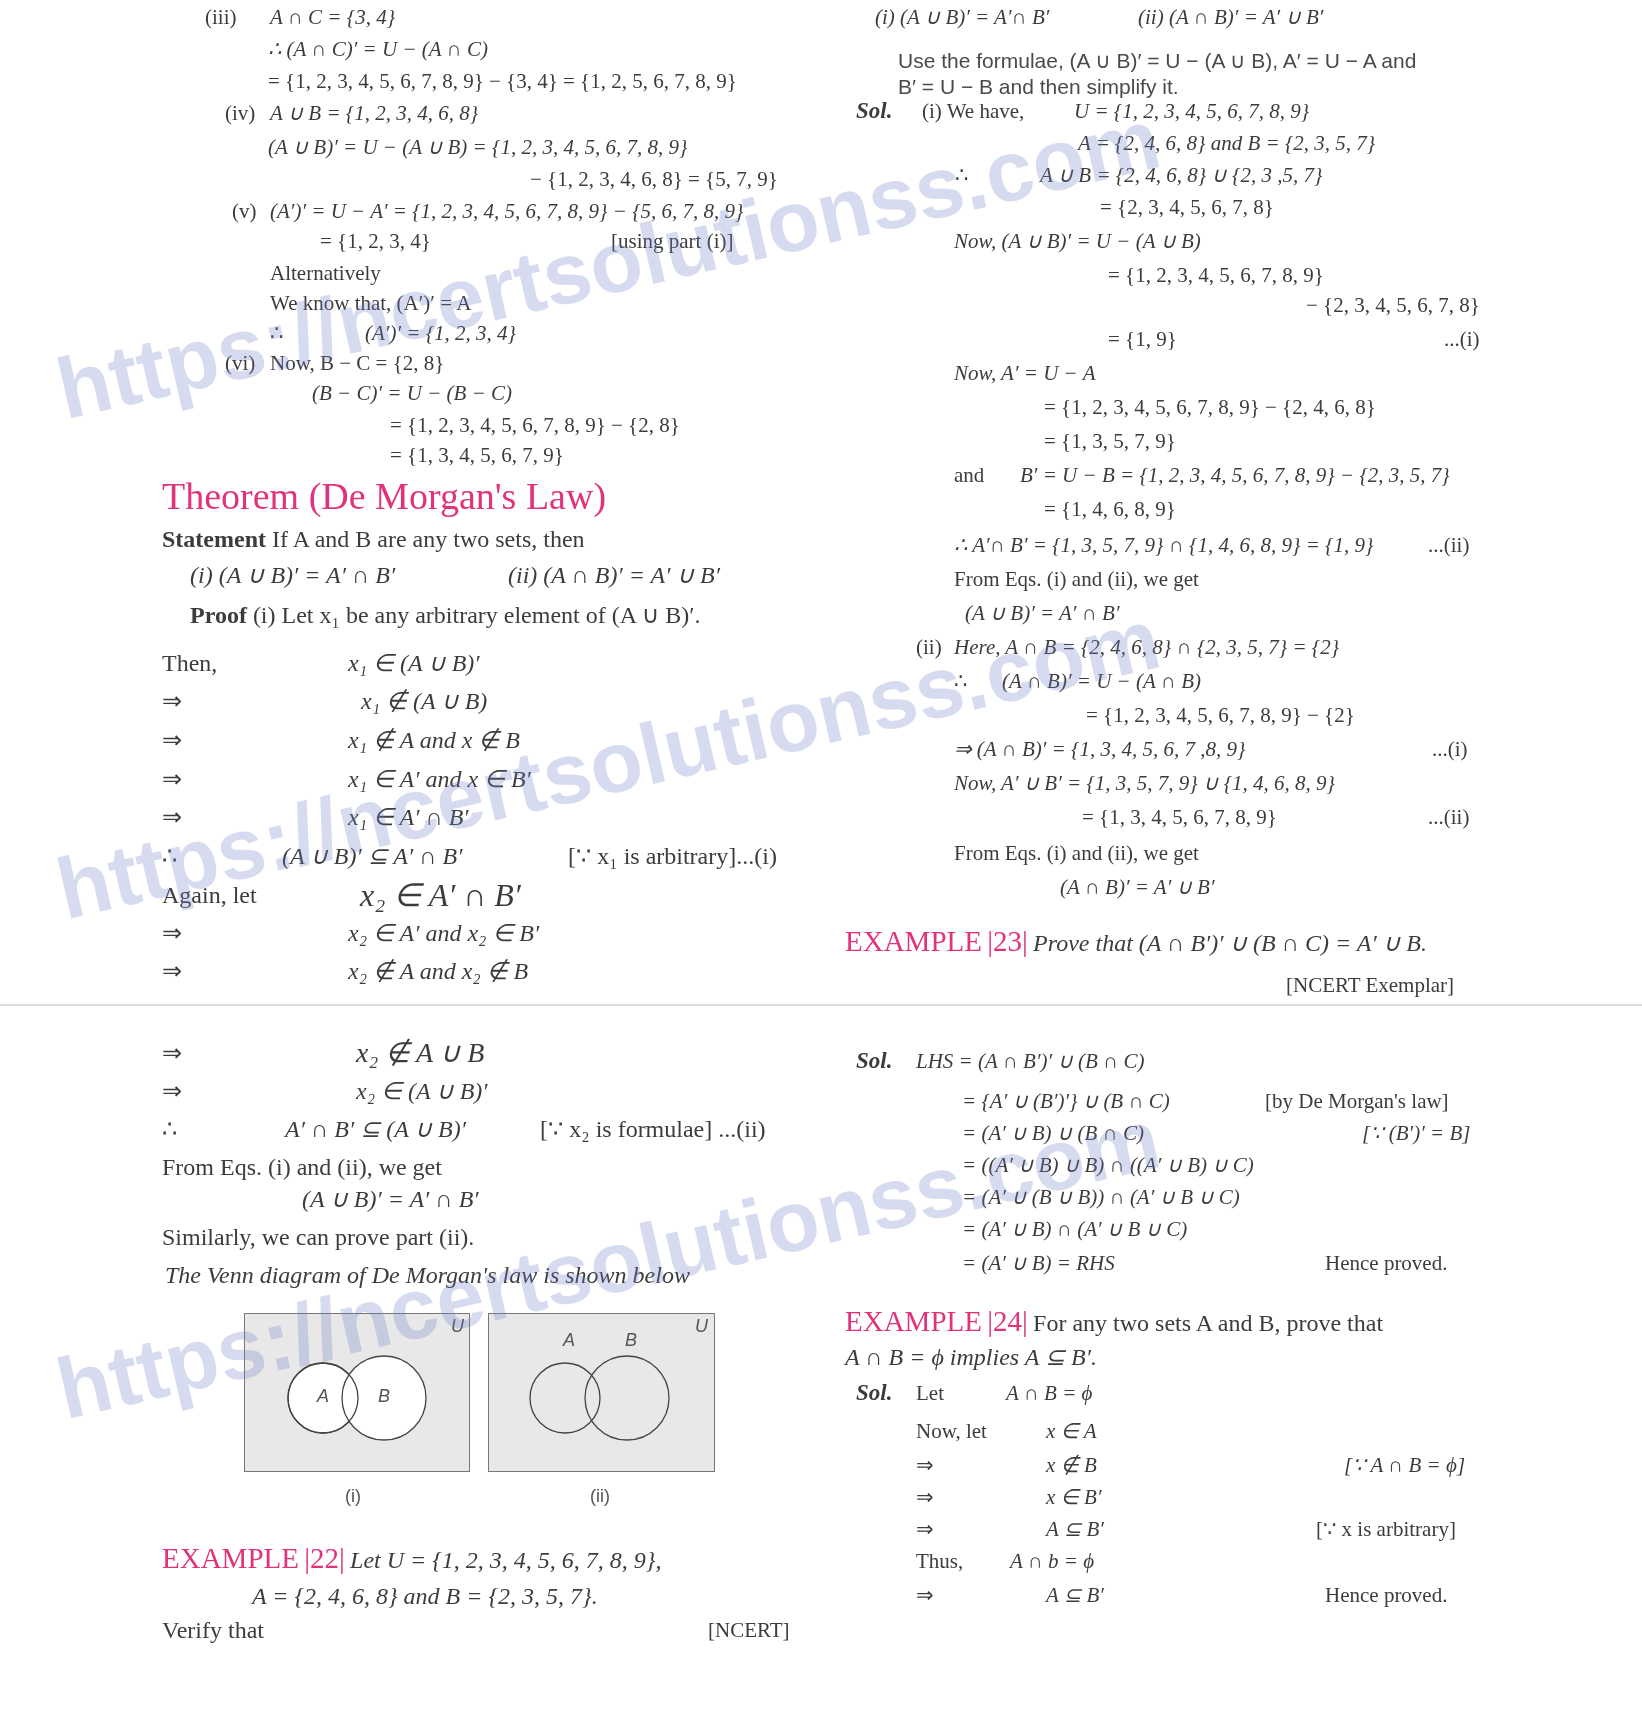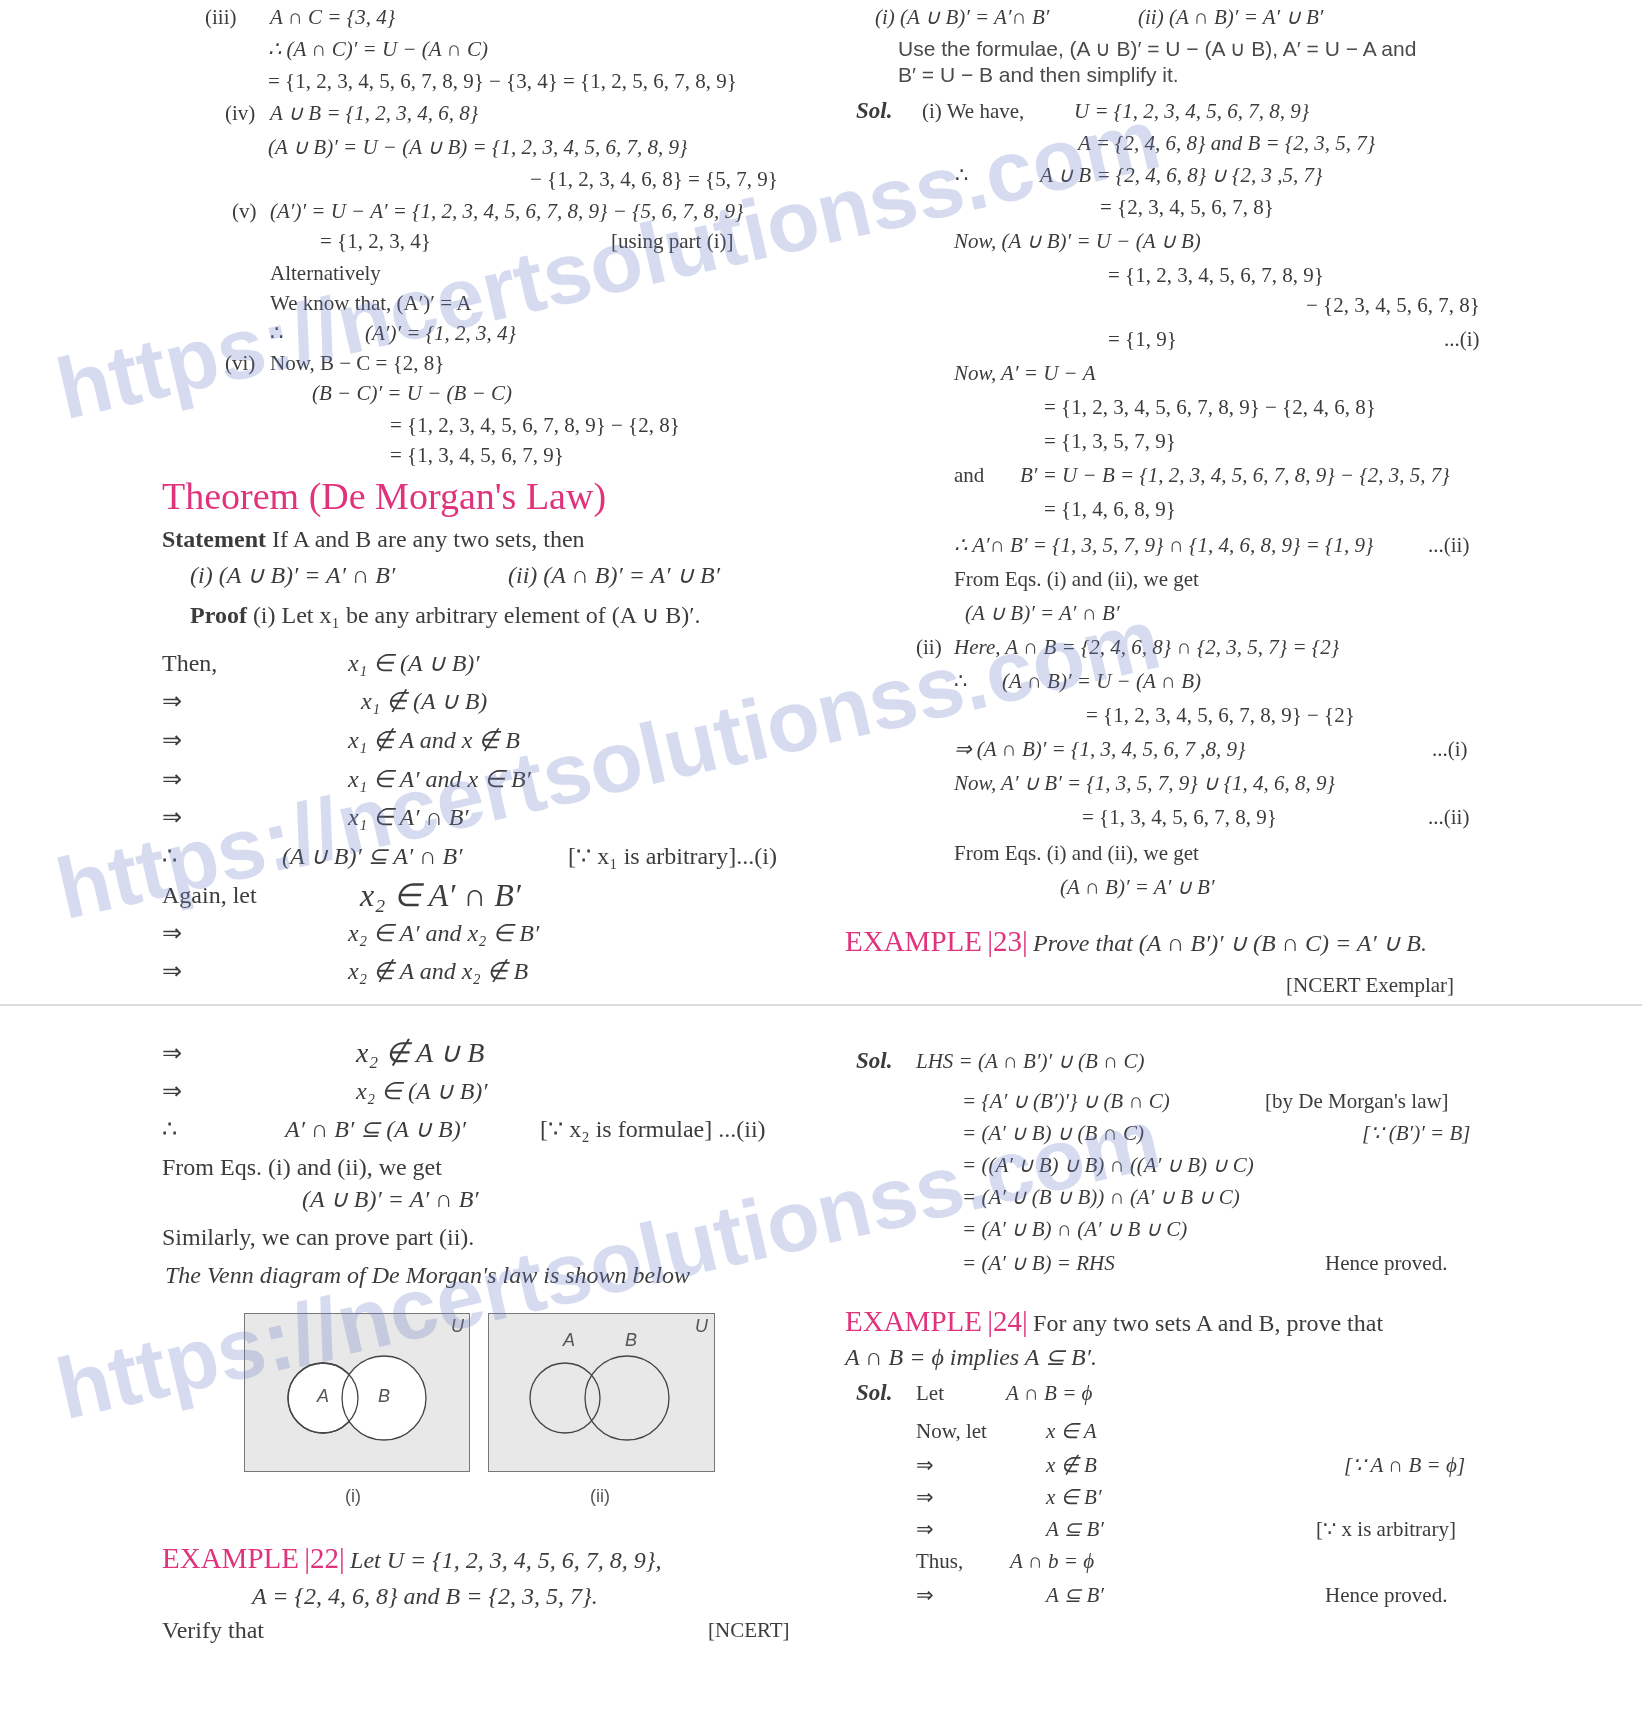--- a/index.html
+++ b/index.html
@@ -3,21 +3,21 @@
 <meta charset="utf-8">
 <style>
   html, body { margin:0; padding:0; }
   body {
     width:1642px; height:1714px; background:#ffffff; position:relative; overflow:hidden;
     font-family: "DejaVu Serif", "Liberation Serif", serif; color:#3a3a3a;
   }
   .ln { position:absolute; white-space:nowrap; font-size:21px; line-height:26px; font-family:"Liberation Serif", serif; color:#3c3c3c; }
   .ln i, .it { font-style:italic; }
   .bold { font-weight:normal;text-align:right; }
-  .sans { font-family:"Liberation Sans", sans-serif; color:#4a4a4a; font-size:21px; }
+  .sans { font-family:"Liberation Sans", sans-serif; color:#4a4a4a; font-size:21px;margin-top:12px; }
   .theorem { font-size:38px; line-height:44px; color:#e0337c; font-family:"Liberation Serif", serif; }
   .example { font-size:29px; color:#e0337c; font-family:"Liberation Serif", serif; }
   .example-text { font-size:24px; color:#3c3c3c; }
   .sol { font-weight:bold; font-style:italic; font-size:23px; color:#3c3c3c; }
   .divider { position:absolute; left:0; top:1004px; width:1642px; height:2px; background:#dcdcdc; }
   .wm {
     position:absolute; font-family:"Liberation Sans", sans-serif; font-weight:bold;
     font-size:86px; color:rgba(110,125,200,0.28); transform-origin:left bottom;
     transform:rotate(-13deg); white-space:nowrap; pointer-events:none;
   }

